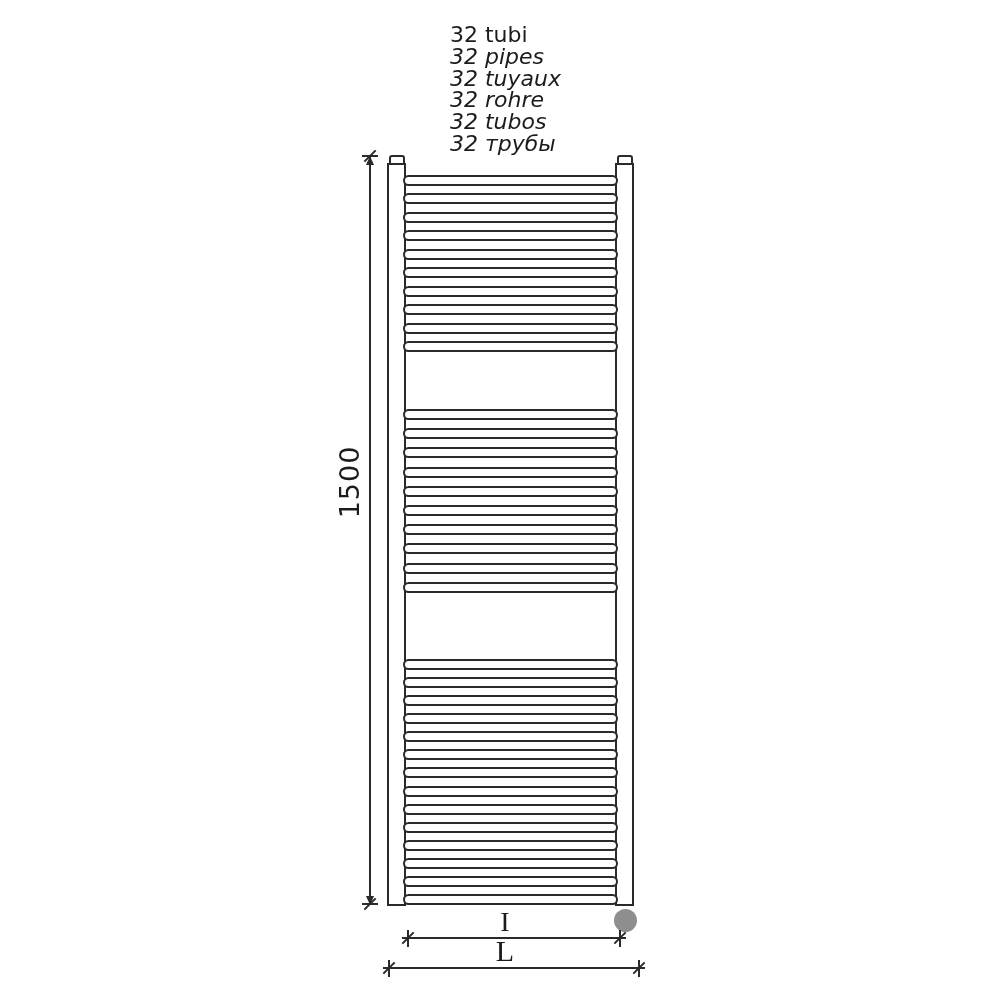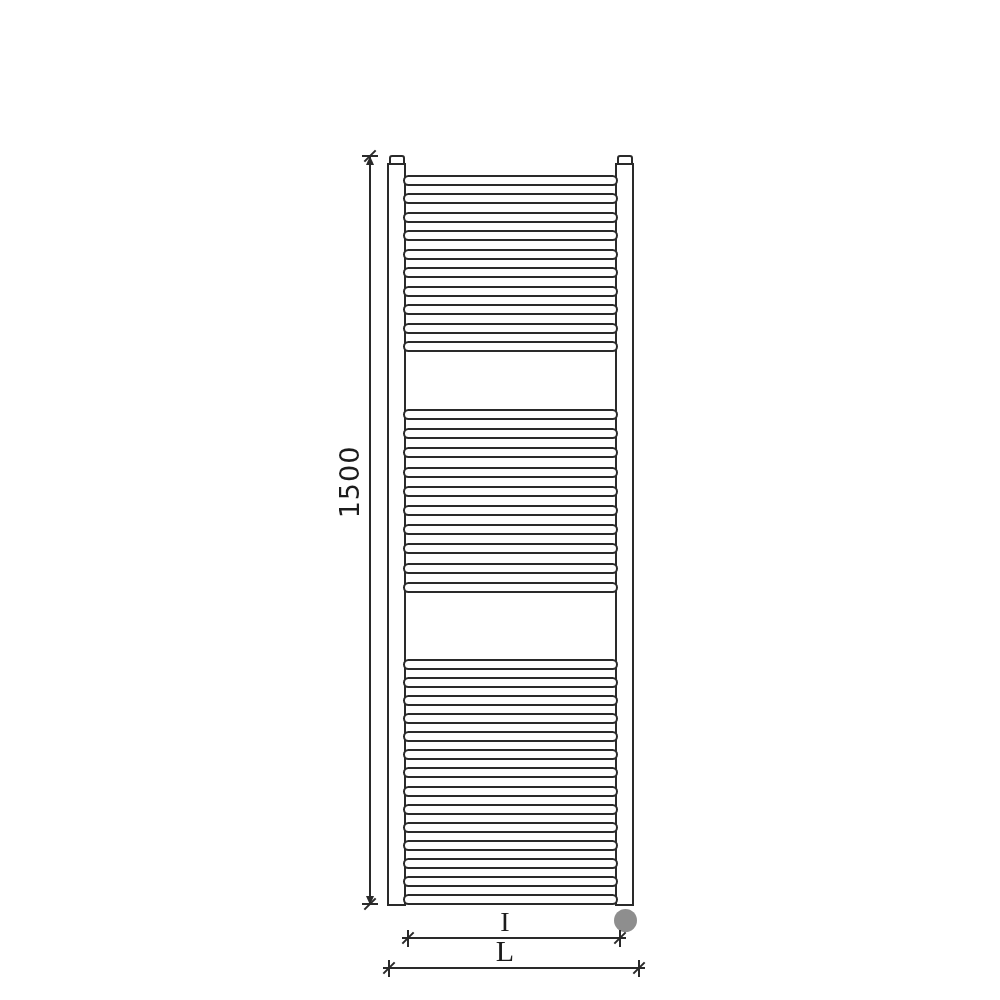--- a/index.html
+++ b/index.html
@@ -42,20 +42,28 @@
   .label-l { left:490px; top:934px; font-size:30px; }
 
   .element-dot { position:absolute; left:614px; top:909px; width:23px; height:23px;
                  border-radius:50%; background:#8e8e8e; }
 </style>
 </head>
 <body>
 
 <div class="canvas">
 
+  <div class="labels">
+      <div class="lbl">32 tubi</div>
+      <div class="lbl it">32 pipes</div>
+      <div class="lbl it">32 tuyaux</div>
+      <div class="lbl it">32 rohre</div>
+      <div class="lbl it">32 tubos</div>
+      <div class="lbl it">32 трубы</div>
+    </div>
 
   <div class="line" style="left:369px; top:156px; width:2px; height:748px;"></div>
   <div class="tick-h" style="left:362px; top:155px;"></div>
   <div class="slash" style="left:362px; top:155px;"></div>
   <div class="arr-up" style="left:366px; top:156px;"></div>
   <div class="tick-h" style="left:362px; top:903px;"></div>
   <div class="slash" style="left:362px; top:903px;"></div>
   <div class="arr-down" style="left:366px; top:896px;"></div>
   <div class="dim-v-label">1500</div>
 

